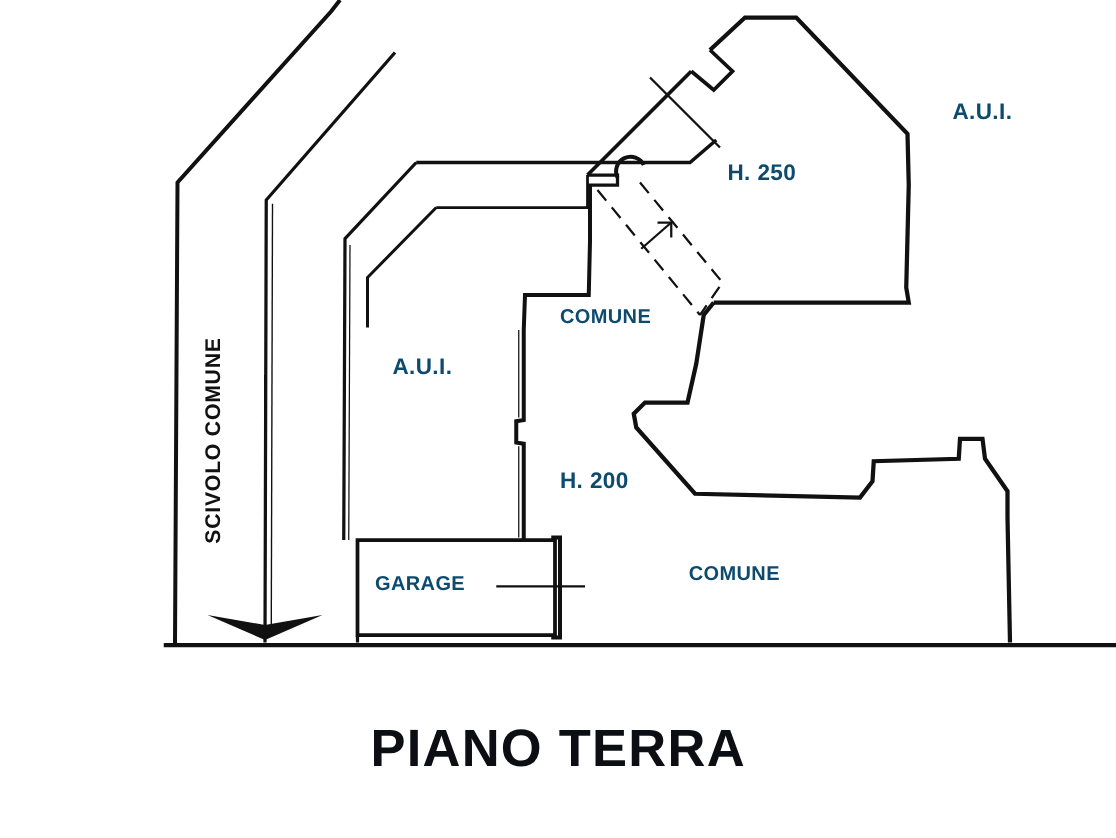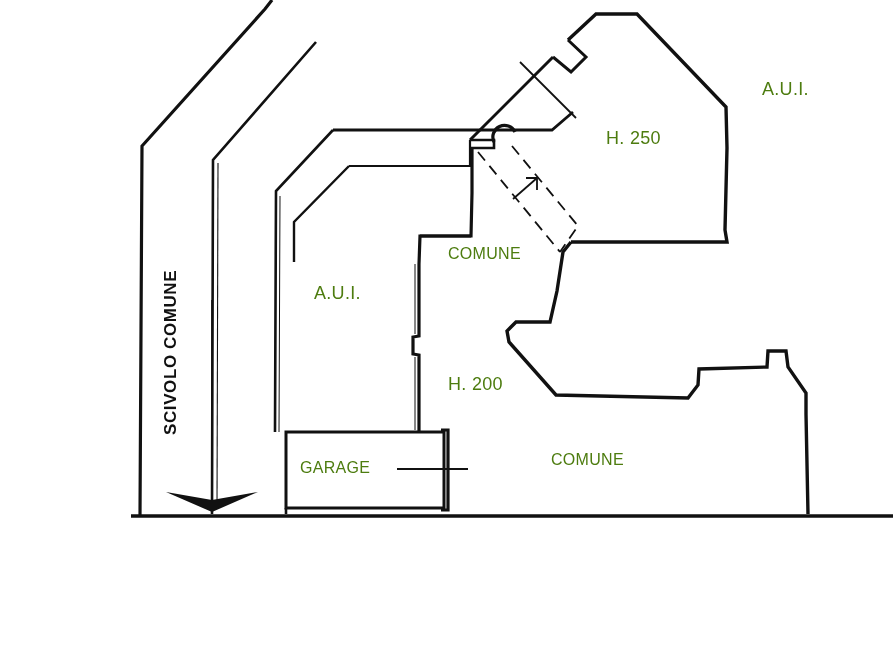--- a/index.html
+++ b/index.html
@@ -22,22 +22,22 @@
     position: absolute;
     left: 0;
     top: 0;
     width: 893px;
     height: 670px;
     display: block;
   }
   .room-label {
     position: absolute;
     font-family: "Liberation Sans", sans-serif;
-    font-weight: normal;
-    color: #4d7c0f;
+    font-weight: bold;
+    color: #0c4a6e;
     white-space: nowrap;
     letter-spacing: 0.3px;
     user-select: none;
   }
   .lbl-18 { font-size: 18px; }
   .lbl-17 { font-size: 16px; }
   .vertical-label {
     position: absolute;
     font-family: "Liberation Sans", sans-serif;
     font-weight: bold;
@@ -155,29 +155,30 @@
 
     <g>
       <path fill="none" stroke="#111111" stroke-width="1.6" d="M 212 300 L 212 505"></path>
       <path fill="#111111" stroke="none" d="M 166 492 L 212 512 L 258 492 L 212 500 Z"></path>
     </g>
 
   </svg>
 
   <div class="room-label lbl-18" style="left:762px; top:79px;">A.U.I.</div>
 
-  <div class="room-label lbl-18" style="left:606px; top:128px;">H. 250</div>
+  <div class="room-label lbl-18" style="left:582px; top:128px;">H. 250</div>
 
   <div class="room-label lbl-17" style="left:448px; top:245px;">COMUNE</div>
 
   <div class="room-label lbl-18" style="left:314px; top:283px;">A.U.I.</div>
 
   <div class="room-label lbl-18" style="left:448px; top:374px;">H. 200</div>
 
   <div class="room-label lbl-17" style="left:551px; top:451px;">COMUNE</div>
 
   <div class="room-label lbl-17" style="left:300px; top:459px;">GARAGE</div>
 
   <div class="vertical-label" style="left:181px; top:415px;">SCIVOLO COMUNE</div>
 
+  <div id="plan-title">PIANO TERRA</div>
 
 
 </div>
 
 </body></html>

